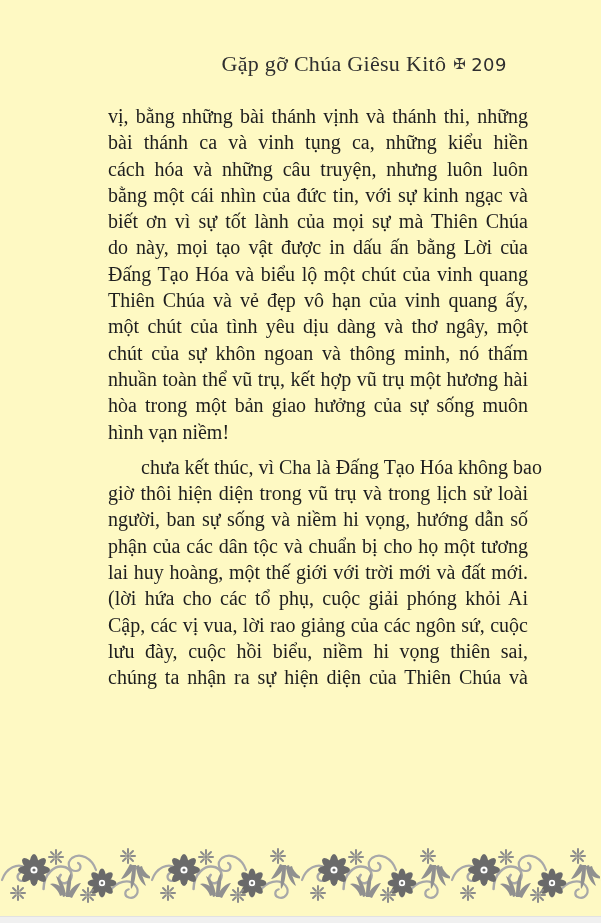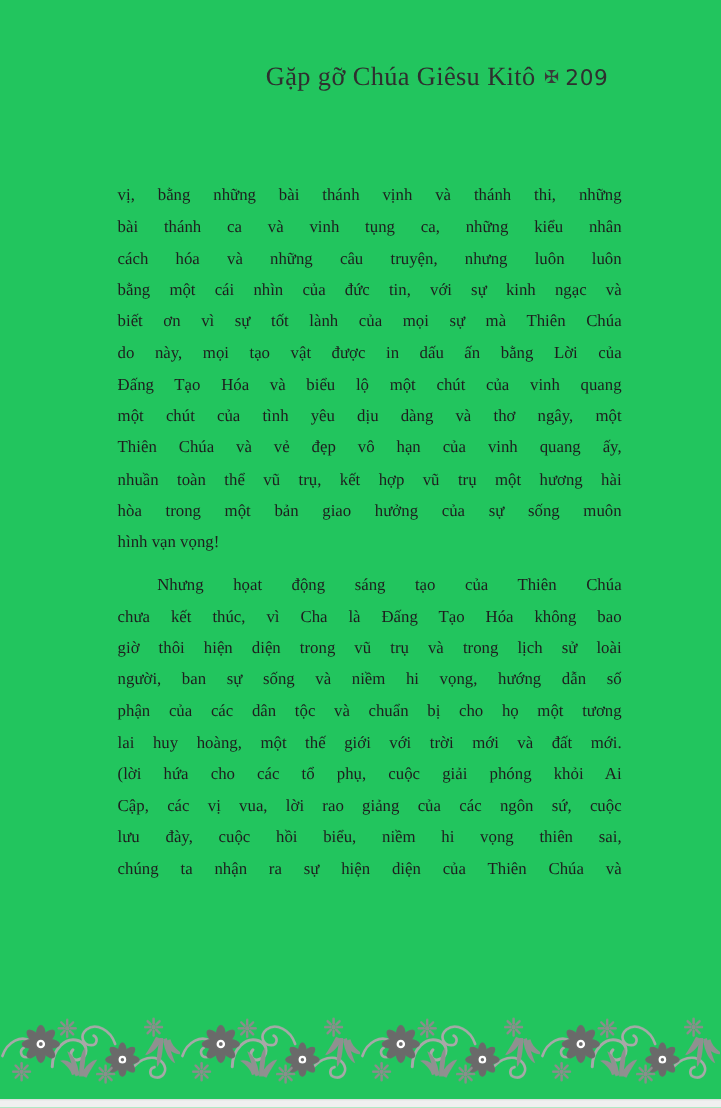--- a/index.html
+++ b/index.html
@@ -1,20 +1,20 @@
 <!DOCTYPE html>
 <html><head>
 <meta charset="utf-8">
 <style>
   html, body { margin: 0; padding: 0; background: #ffffff; }
   .page {
     position: relative;
     width: 601px;
     height: 923px;
-    background: #22c55e;
+    background: #fef9c3;
     overflow: hidden;
     font-family: "Liberation Serif", serif;
   }
   .running-header {
     position: absolute;
     top: 51px;
     right: 94px;
     font-size: 22px;
     color: #2f2f2f;
     letter-spacing: 0.3px;
@@ -27,27 +27,26 @@
     vertical-align: 2px;
   }
   .running-header .pgnum {
     font-family: "DejaVu Sans", sans-serif;
     font-size: 18px;
     letter-spacing: 0.5px;
     color: #2f2f2f;
   }
   .textblock {
     position: absolute;
-    left: 98px;
+    left: 108px;
     top: 103px;
     width: 420px;
     color: #1e1e1e;
-    font-size: 14px;
+    font-size: 20px;
     line-height: 26.3px;
-    margin-top: 48px;
   }
   .para { margin: 0; }
   .para + .para { margin-top: 9px; }
   .line {
     height: 26.3px;
     text-align: justify;
     text-align-last: justify;
     white-space: nowrap;
   }
   .line.no-stretch { text-align-last: left; }
@@ -75,34 +74,34 @@
 
 <div class="page">
 
   <div class="running-header">
     <span>Gặp gỡ Chúa Giêsu Kitô</span><span class="cross">✠</span><span class="pgnum">209</span>
   </div>
 
   <div class="textblock">
     <div class="para">
       <div class="line">vị, bằng những bài thánh vịnh và thánh thi, những</div>
-      <div class="line">bài thánh ca và vinh tụng ca, những kiểu nhân</div>
+      <div class="line">bài thánh ca và vinh tụng ca, những kiểu hiền</div>
       <div class="line">cách hóa và những câu truyện, nhưng luôn luôn</div>
       <div class="line">bằng một cái nhìn của đức tin, với sự kinh ngạc và</div>
       <div class="line">biết ơn vì sự tốt lành của mọi sự mà Thiên Chúa</div>
       <div class="line">do này, mọi tạo vật được in dấu ấn bằng Lời của</div>
       <div class="line">Đấng Tạo Hóa và biểu lộ một chút của vinh quang</div>
+      <div class="line">Thiên Chúa và vẻ đẹp vô hạn của vinh quang ấy,</div>
       <div class="line">một chút của tình yêu dịu dàng và thơ ngây, một</div>
-      <div class="line">Thiên Chúa và vẻ đẹp vô hạn của vinh quang ấy,</div>
+      <div class="line">chút của sự khôn ngoan và thông minh, nó thấm</div>
       <div class="line">nhuần toàn thể vũ trụ, kết hợp vũ trụ một hương hài</div>
       <div class="line">hòa trong một bản giao hưởng của sự sống muôn</div>
-      <div class="line no-stretch">hình vạn vọng!</div>
+      <div class="line no-stretch">hình vạn niềm!</div>
     </div>
     <div class="para indent-first">
-      <div class="line">Nhưng họat động sáng tạo của Thiên Chúa</div>
       <div class="line">chưa kết thúc, vì Cha là Đấng Tạo Hóa không bao</div>
       <div class="line">giờ thôi hiện diện trong vũ trụ và trong lịch sử loài</div>
       <div class="line">người, ban sự sống và niềm hi vọng, hướng dẫn số</div>
       <div class="line">phận của các dân tộc và chuẩn bị cho họ một tương</div>
       <div class="line">lai huy hoàng, một thế giới với trời mới và đất mới.</div>
       <div class="line">(lời hứa cho các tổ phụ, cuộc giải phóng khỏi Ai</div>
       <div class="line">Cập, các vị vua, lời rao giảng của các ngôn sứ, cuộc</div>
       <div class="line">lưu đày, cuộc hồi biểu, niềm hi vọng thiên sai,</div>
       <div class="line">chúng ta nhận ra sự hiện diện của Thiên Chúa và</div>
     </div>

